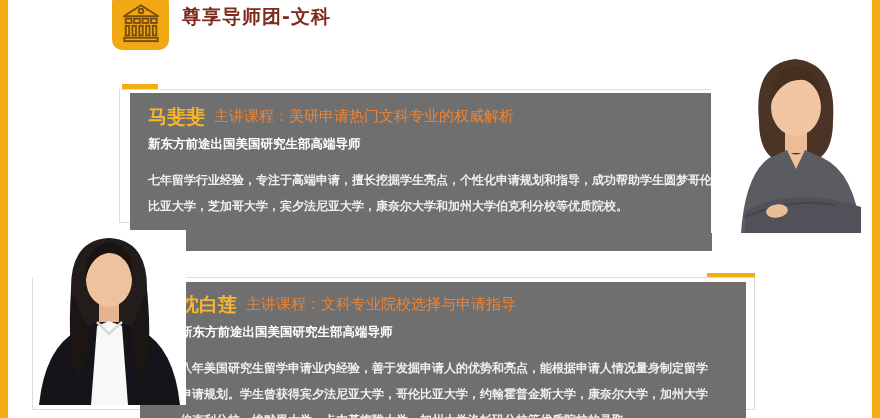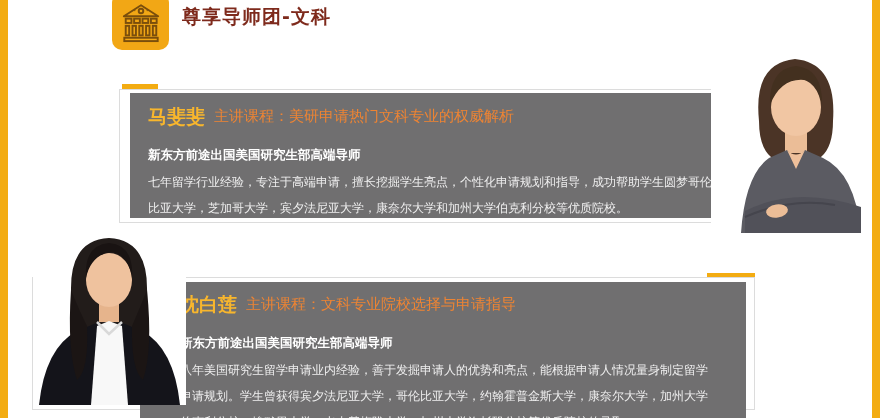--- a/index.html
+++ b/index.html
@@ -20,28 +20,28 @@
   
   .tab{position:absolute;background:#F3AC12;}
   .tab1{left:122px;top:84px;width:36px;height:41px;}
   .tab2{left:707px;top:273px;width:48px;height:40px;}
 
   .panel{position:absolute;background:#ffffff;border:1px solid #DCDCDC;box-sizing:border-box;}
   .panel1{left:119px;top:89px;width:640px;height:134px;}
   .panel2{left:32px;top:277px;width:723px;height:133px;}
 
   .graybox{position:absolute;background:#706F70;box-sizing:border-box;color:#fff;}
-  .graybox1{left:130px;top:93px;width:582px;height:125px;padding:10px 0 0 18px;}
+  .graybox1{left:130px;top:93px;width:582px;height:158px;padding:10px 0 0 18px;}
   .graybox2{left:140px;top:282px;width:606px;height:151px;padding:9px 0 0 40px;}
 
   .card-head{white-space:nowrap;line-height:24px;}
   .mentor-name{font-size:19px;font-weight:bold;color:#F8B62D;margin-right:9px;vertical-align:middle;}
   .mentor-course{font-size:15px;color:#EE8433;vertical-align:middle;}
-  .mentor-subtitle{margin-top:18px;font-size:12.5px;font-weight:bold;color:#FFFFFF;line-height:18px;}
-  .mentor-bio{margin-top:5px;font-size:12px;color:#EFEFEF;line-height:26px;}
+  .mentor-subtitle{margin-top:7px;font-size:12.5px;font-weight:bold;color:#FFFFFF;line-height:18px;}
+  .mentor-bio{margin-top:14px;font-size:12px;color:#EFEFEF;line-height:26px;font-weight:bold;}
   .bio1{width:566px;}
   .bio2{width:532px;}
 
   
   .photo{position:absolute;}
   .photo1{left:711px;top:55px;width:159px;height:178px;}
   .photo2{left:33px;top:230px;width:153px;height:175px;}
   .photo svg{display:block;width:100%;height:100%;}
 </style>
 </head>

